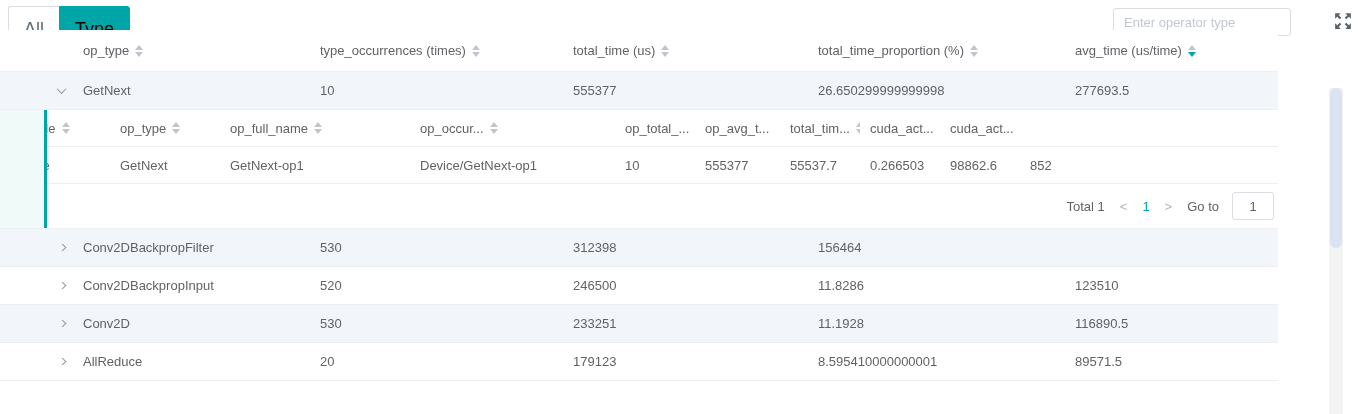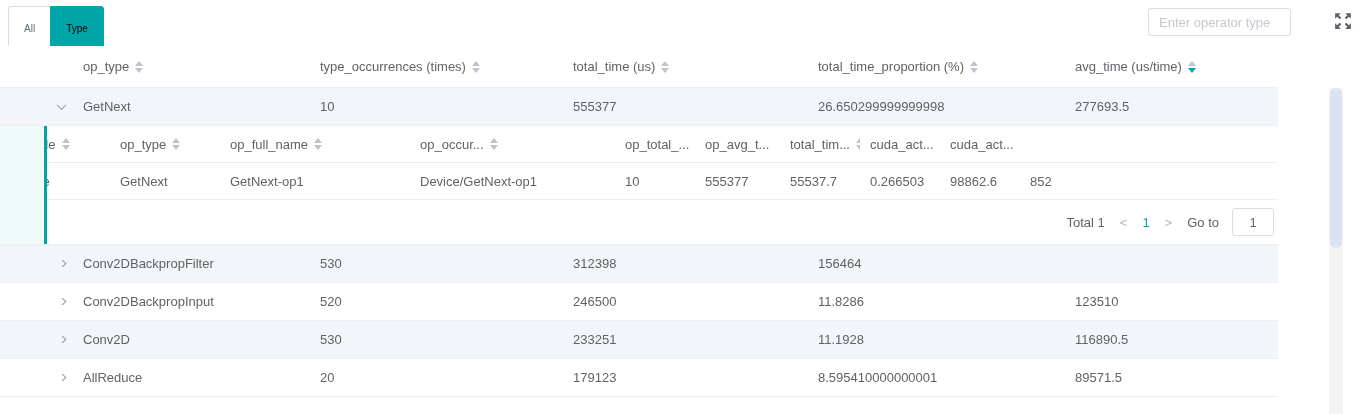--- a/index.html
+++ b/index.html
@@ -5,32 +5,32 @@
 <style>
   * { box-sizing: border-box; }
   body { margin: 0; background: #fff; font-family: "Liberation Sans", sans-serif; }
   .app { position: relative; width: 1366px; height: 414px; background: #fff; overflow: hidden;
          color: #606266; font-size: 13px; }
 
   
   .toolbar { position: absolute; top: 0; left: 0; right: 0; height: 46px; background: #fff; }
   .tabs { position: absolute; left: 8px; top: 6px; display: flex; }
   .tab { height: 46px; line-height: 28px; padding: 0 15px; border: 1px solid #d9dde3;
-         background: #fff; color: #5f6b75; font-size: 10px; cursor: pointer; }
+         background: #fff; color: #5f6b75; font-size: 18px; cursor: pointer; }
   .tab.first { border-radius: 3px 0 0 3px; border-right: none; }
   .tab.active { background: #00a5a7; border-color: #00a5a7; color: #000000; border-radius: 0 3px 3px 0; }
-  .search-input { position: absolute; top: 8px; right: 75px; width: 143px; height: 28px;
+  .search-input { position: absolute; top: 8px; right: 75px; width: 178px; height: 28px;
          border: 1px solid #d9dde3; border-radius: 3px; padding: 0 10px; font-size: 13px;
          color: #606266; font-family: inherit; outline: none; }
   .search-input::placeholder { color: #c3c8d0; }
   .fullscreen-btn { position: absolute; top: 12px; right: 14px; width: 18px; height: 18px;
          padding: 0; border: none; background: transparent; cursor: pointer; }
 
   
-  .table { position: absolute; top: 46px; left: 0; width: 1278px; }
+  .table { position: absolute; top: 30px; left: 0; width: 1278px; }
   .thead, .row { display: grid; grid-template-columns: 73px 237px 253px 245px 257px 1fr;
          align-items: center; border-bottom: 1px solid #ebeef2; background: #fff; }
   .thead { height: 42px; }
   .row { height: 38px; }
   .row.stripe, .row.expanded-row { background: #f2f5f9; }
   .cell { padding-left: 10px; white-space: nowrap; overflow: hidden; }
   .cell.expand { display: flex; justify-content: flex-end; padding: 0 8px 0 0; }
   .hcell { padding-left: 10px; white-space: nowrap; cursor: pointer; display: flex; align-items: center; }
 
   

